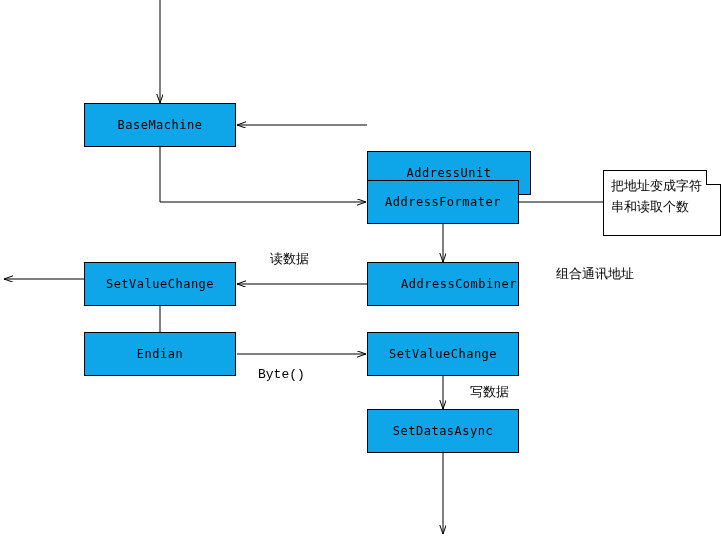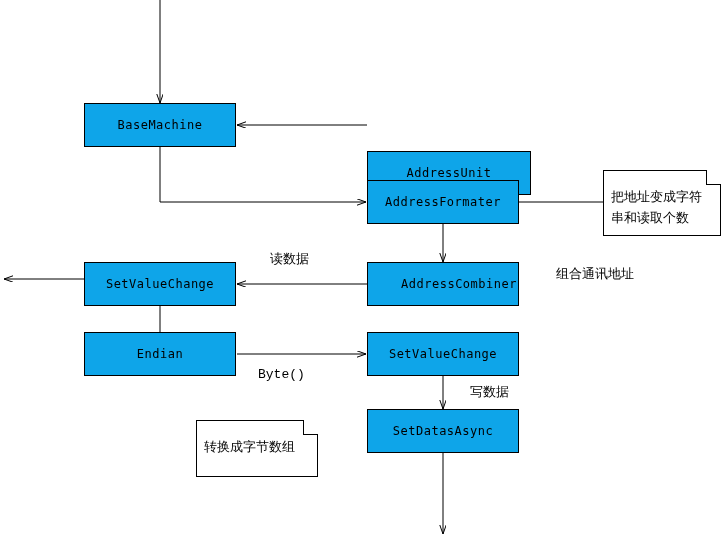--- a/index.html
+++ b/index.html
@@ -31,21 +31,21 @@
   }
   .note {
     position: absolute;
     box-sizing: border-box;
     border: 1px solid #000000;
     background: #ffffff;
     font-family: "DejaVu Sans", sans-serif;
     font-size: 13px;
     color: #000000;
     line-height: 21px;
-    padding: 15px 6px 4px 7px;
+    padding: 4px 6px 4px 7px;
   }
   .note .fold {
     position: absolute;
     top: -1px;
     right: -1px;
     width: 14px;
     height: 14px;
     background: #ffffff;
     border-left: 1px solid #000000;
     border-bottom: 1px solid #000000;
@@ -119,24 +119,20 @@
 
   <div class="node" style="left:367px;top:332px;width:152px;height:44px;">SetValueChange</div>
 
   <div class="node" style="left:367px;top:409px;width:152px;height:44px;">SetDatasAsync</div>
 
   <div class="note" style="left:603px;top:170px;width:118px;height:66px;">
     <span class="fold"></span>
     <span>把地址变成字符串和读取个数</span>
   </div>
 
-  <div class="note" style="left:196px;top:420px;width:122px;height:57px;">
-    <span class="fold"></span>
-    <span>转换成字节数组</span>
-  </div>
 
   <div class="label" style="left:270px;top:249px;">读数据</div>
 
   <div class="label" style="left:556px;top:264px;width:80px;white-space:normal;">组合通讯地址</div>
 
   <div class="label mono" style="left:258px;top:365px;">Byte()</div>
 
   <div class="label" style="left:470px;top:382px;">写数据</div>
 
 </div>

